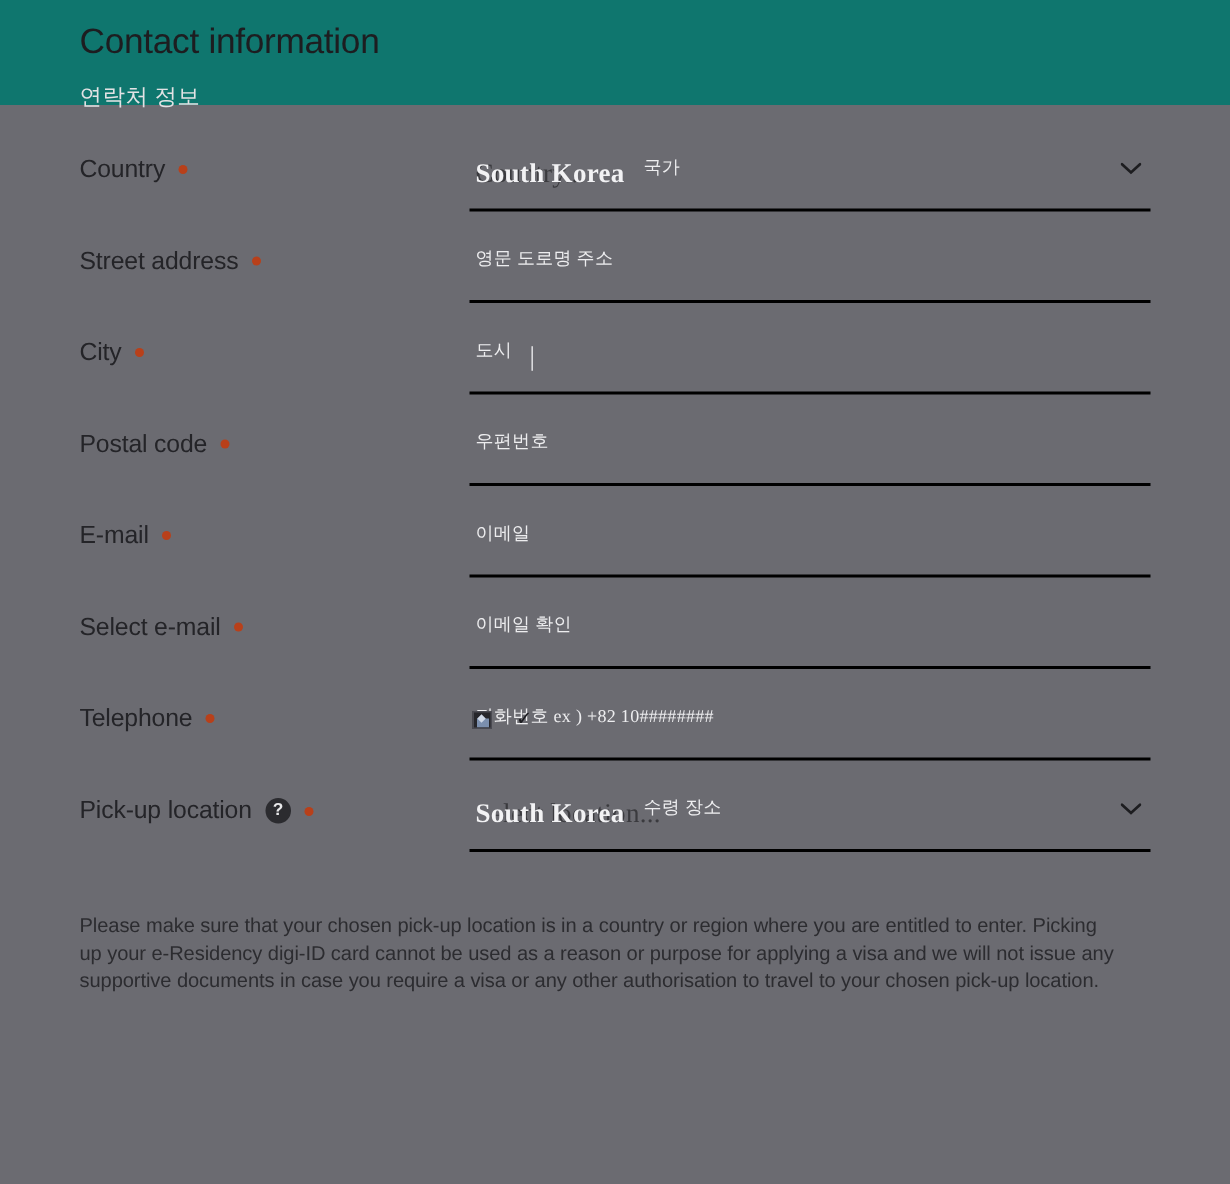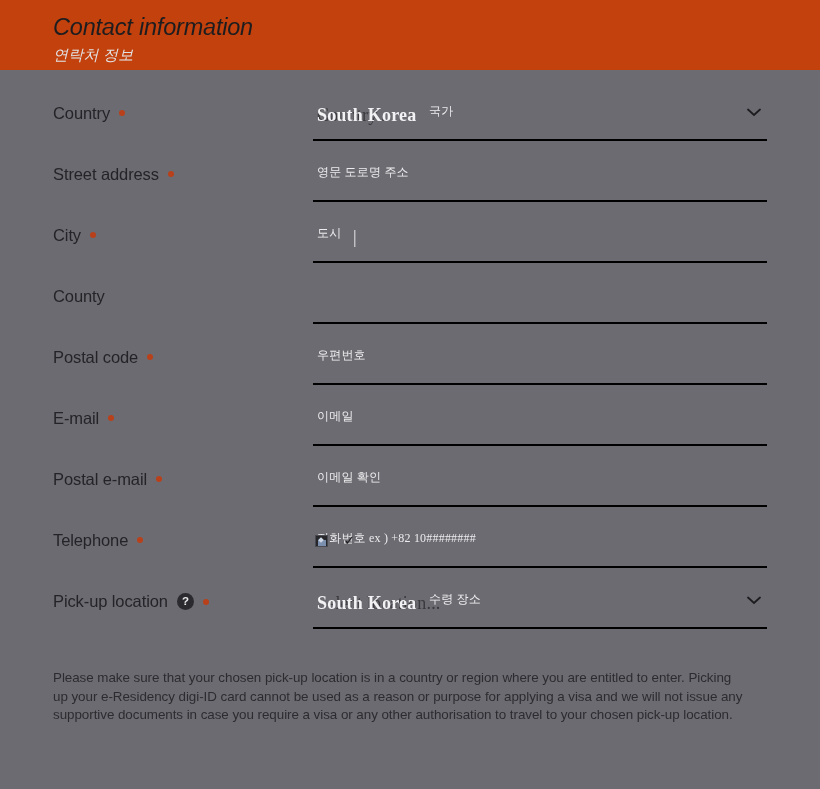--- a/index.html
+++ b/index.html
@@ -13,37 +13,36 @@
   body {
     background: #6b6b71;
     font-family: "Liberation Sans", sans-serif;
     color: #2f2f33;
     -webkit-font-smoothing: antialiased;
   }
 
   
   .page-header {
     height: 70px;
-    background: #c2410c;
+    background: #0f766e;
     padding: 14px 0 0 53px;
-    font-style: italic;
   }
   .page-title {
     font-size: 23.5px;
     font-weight: 400;
     letter-spacing: -0.2px;
     color: #1d1d20;
     line-height: 1.18;
   }
   .page-subtitle {
     font-family: "Liberation Serif", serif;
     font-size: 15px;
     color: #e2e2e4;
     line-height: 1.25;
-    margin-top: 4px;
+    margin-top: 14px;
     letter-spacing: 0.3px;
   }
 
   
   .form {
     padding: 30px 53px 0 53px;
   }
 
   .field-row {
     display: flex;
@@ -246,28 +245,20 @@
     <div class="field-label">
       <span>City</span>
       <span class="req-dot"></span>
     </div>
     <div class="field-control">
       <span class="field-text">도시</span>
       <span class="caret" style="left:40px;">|</span>
     </div>
   </div>
 
-  <div class="field-row">
-    <div class="field-label">
-      <span>County</span>
-    </div>
-    <div class="field-control">
-      <span class="field-text"></span>
-    </div>
-  </div>
 
   <div class="field-row">
     <div class="field-label">
       <span>Postal code</span>
       <span class="req-dot"></span>
     </div>
     <div class="field-control">
       <span class="field-text">우편번호</span>
     </div>
   </div>
@@ -277,21 +268,21 @@
       <span>E-mail</span>
       <span class="req-dot"></span>
     </div>
     <div class="field-control">
       <span class="field-text">이메일</span>
     </div>
   </div>
 
   <div class="field-row">
     <div class="field-label">
-      <span>Postal e-mail</span>
+      <span>Select e-mail</span>
       <span class="req-dot"></span>
     </div>
     <div class="field-control">
       <span class="field-text">이메일 확인</span>
     </div>
   </div>
 
   <div class="field-row">
     <div class="field-label">
       <span>Telephone</span>

